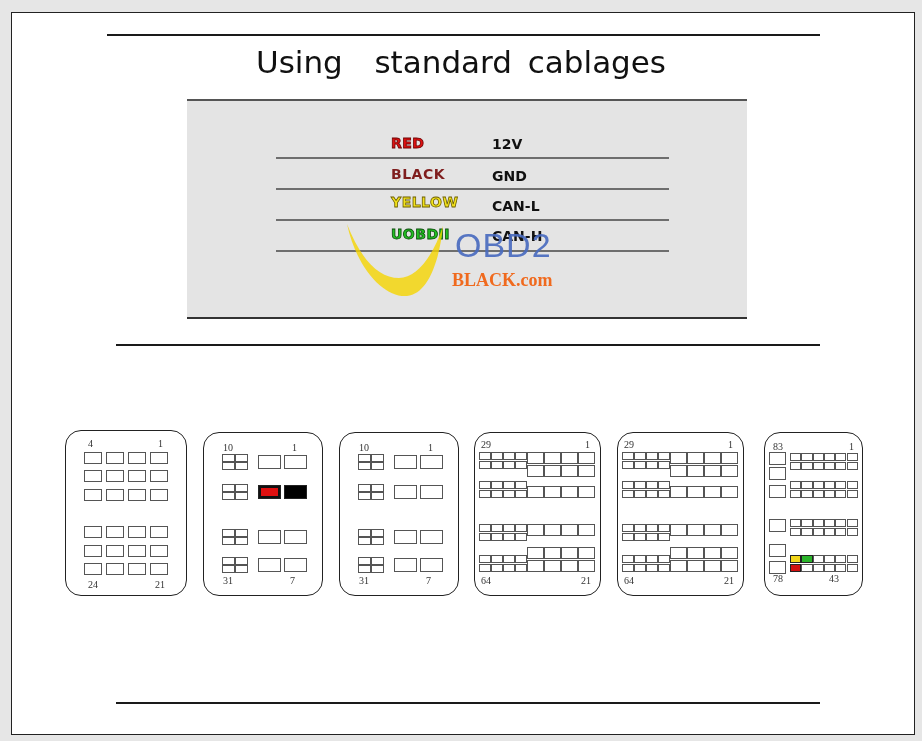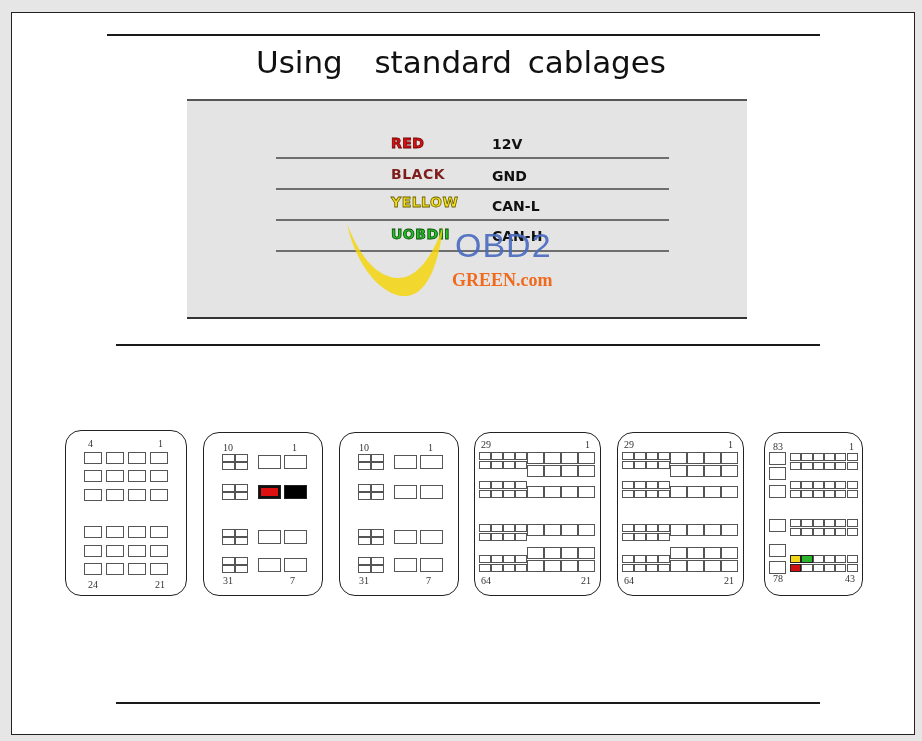--- a/index.html
+++ b/index.html
@@ -50,21 +50,21 @@
 <div>
   <span class="color-name c-green" style="top:226px;">UOBDII</span>
   <span class="signal" style="top:228px;">CAN-H</span>
 </div>
 <div class="legend-line" style="top:250px;"></div>
 
 <svg class="wm-swoosh" viewBox="0 0 100 78">
   <path d="M2 4 C 12 50, 40 78, 62 76 C 82 74, 94 44, 98 6 C 88 36, 72 58, 54 58 C 34 58, 16 40, 2 4 Z" fill="#f5d400" opacity="0.8"></path>
 </svg>
 <div class="wm-obd">OBD2</div>
-<div class="wm-url">GREEN.com</div>
+<div class="wm-url">BLACK.com</div>
 
 <div class="hline" style="left:116px; top:344px; width:704px;"></div>
 <div class="hline" style="left:116px; top:702px; width:704px;"></div>
 
 <div id="connectors">
     <div class="conn" style="left: 65px; top: 430px; width: 122px; height: 166px;">
       <span class="pin-label" style="left: 22px; top: 7px;">4</span>
       <span class="pin-label" style="left: 92px; top: 7px;">1</span>
       <span class="pin-label" style="left: 22px; top: 148px;">24</span>
       <span class="pin-label" style="left: 89px; top: 148px;">21</span>
@@ -274,21 +274,21 @@
       <div class="pin" style="left: 40px; top: 122px; width: 12px; height: 8px;"></div>
       <div class="pin" style="left: 4px; top: 131px; width: 12px; height: 8px;"></div>
       <div class="pin" style="left: 16px; top: 131px; width: 12px; height: 8px;"></div>
       <div class="pin" style="left: 28px; top: 131px; width: 12px; height: 8px;"></div>
       <div class="pin" style="left: 40px; top: 131px; width: 12px; height: 8px;"></div>
     </div>
     <div class="conn" style="left: 764px; top: 432px; width: 99px; height: 164px;">
       <span class="pin-label" style="left: 8px; top: 8px;">83</span>
       <span class="pin-label" style="left: 84px; top: 8px;">1</span>
       <span class="pin-label" style="left: 8px; top: 140px;">78</span>
-      <span class="pin-label" style="left: 80px; top: 140px;">43</span>
+      <span class="pin-label" style="left: 64px; top: 140px;">43</span>
       <div class="pin" style="left: 4px; top: 19px; width: 17px; height: 13px;"></div>
       <div class="pin" style="left: 4px; top: 34px; width: 17px; height: 13px;"></div>
       <div class="pin" style="left: 4px; top: 52px; width: 17px; height: 13px;"></div>
       <div class="pin" style="left: 4px; top: 86px; width: 17px; height: 13px;"></div>
       <div class="pin" style="left: 4px; top: 111px; width: 17px; height: 13px;"></div>
       <div class="pin" style="left: 4px; top: 128px; width: 17px; height: 13px;"></div>
       <div class="pin" style="left: 25px; top: 20px; width: 11.3px; height: 8px;"></div>
       <div class="pin" style="left: 36.3px; top: 20px; width: 11.3px; height: 8px;"></div>
       <div class="pin" style="left: 47.6px; top: 20px; width: 11.3px; height: 8px;"></div>
       <div class="pin" style="left: 58.9px; top: 20px; width: 11.3px; height: 8px;"></div>

